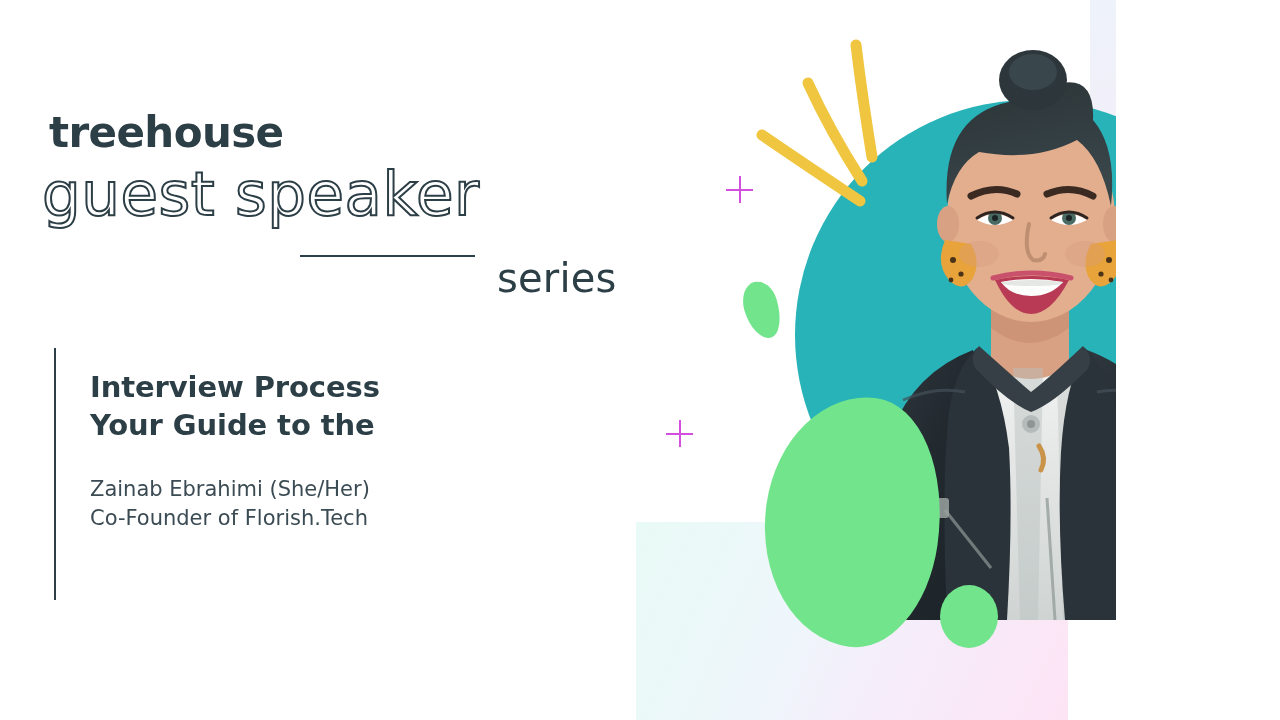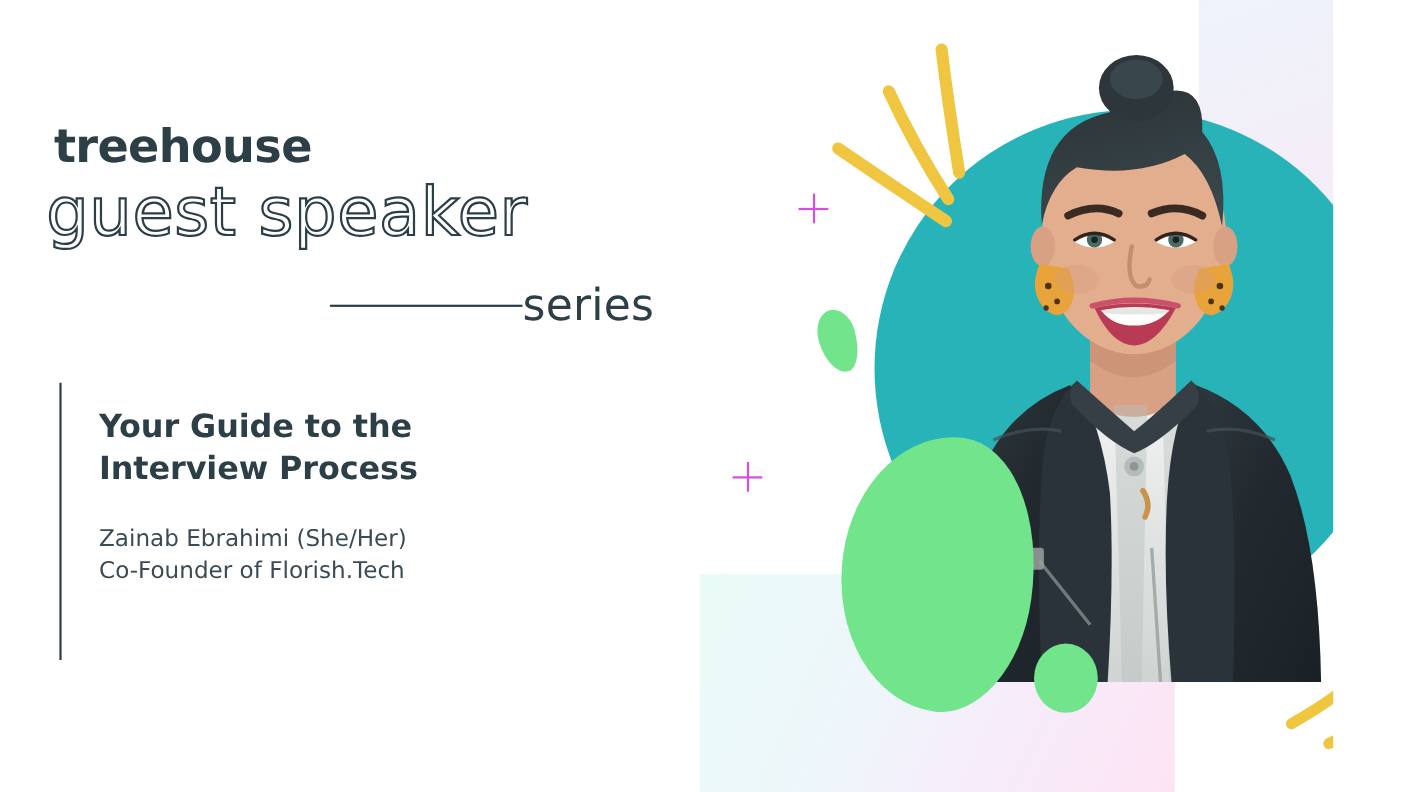--- a/index.html
+++ b/index.html
@@ -3,21 +3,21 @@
 <meta charset="utf-8">
 <style>
   * { margin:0; padding:0; box-sizing:border-box; }
   html, body { width:1280px; height:720px; overflow:hidden; }
   body {
     font-family: "DejaVu Sans", sans-serif;
     background:#ffffff;
     position:relative;
   }
   #stage {
-    position:absolute; left:0; top:0; width:1212px; height:720px;
+    position:absolute; left:0; top:0; width:1116px; height:720px;
     background:#ffffff; overflow:hidden;
   }
 
   
   .art-layer { position:absolute; left:0; top:0; width:1280px; height:720px; }
 
   .panel-tr {
     position:absolute; left:1090px; top:0px; width:190px; height:300px;
     background:linear-gradient(160deg,#eef3fb 0%, #f3eef8 45%, #fbeaf4 100%);
   }
@@ -62,21 +62,21 @@
   .headline-outline {
     position:absolute; left:42px; top:158px;
     font-size:61px; font-weight:400; letter-spacing:0.5px;
     color:transparent;
     -webkit-text-stroke:2px #2c3e46;
     font-family:"DejaVu Sans", sans-serif;
     white-space:nowrap;
   }
   .series-row {
     position:absolute; left:300px; top:255px; width:330px;
-    display:flex; align-items:center; 
+    display:flex; gap:22px;
   }
   .series-rule { flex:0 0 175px; height:2px; background:#2c3e46; }
   .series-word {
     font-size:40px; font-weight:400; color:#2c3e46; letter-spacing:0.2px;
     font-family:"DejaVu Sans", sans-serif;
   }
 
   .info-rule {
     position:absolute; left:54px; top:348px; width:2px; height:252px;
     background:#2c3e46;
@@ -232,20 +232,20 @@
 
   <div class="series-row">
     <span class="series-rule"></span>
     <span class="series-word">series</span>
   </div>
 
   <div class="info-rule"></div>
 
   <div class="info-block">
     <div class="talk-title">
+      <div>Interview Process</div>
       <div>Your Guide to the</div>
-      <div>Interview Process</div>
     </div>
     <div class="speaker-name">Zainab Ebrahimi (She/Her)</div>
     <div class="speaker-role">Co-Founder of Florish.Tech</div>
   </div>
 
 </div>
 
 </body></html>

